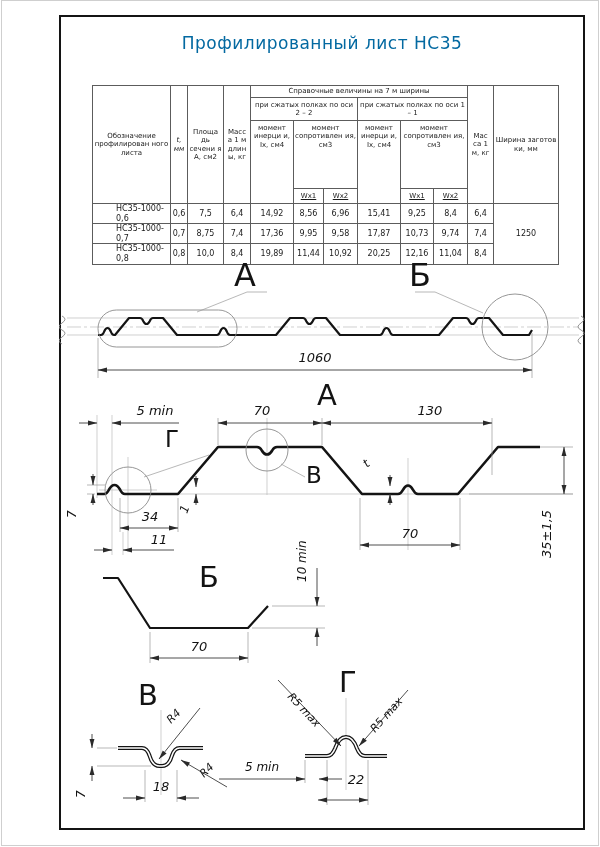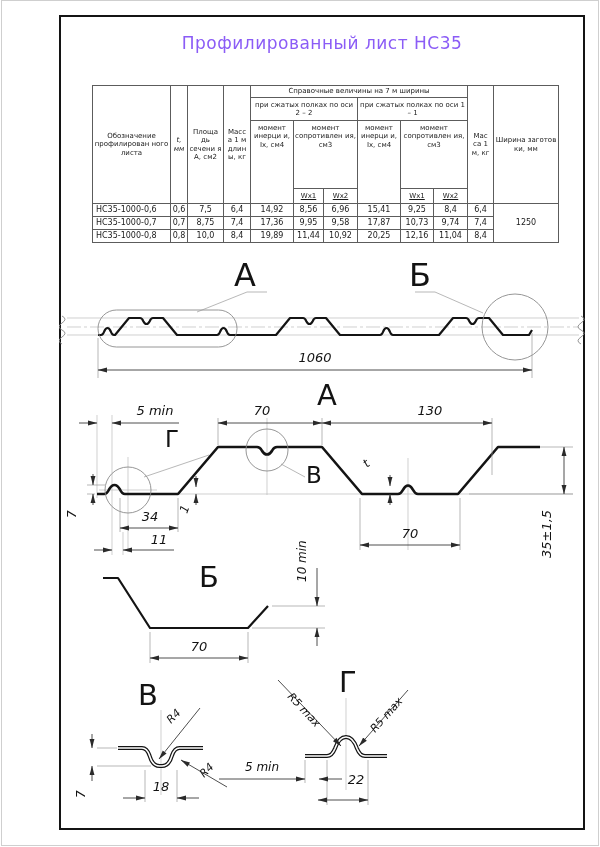--- a/index.html
+++ b/index.html
@@ -10,34 +10,34 @@
   #page-edge {
     position:absolute; left:1px; top:0px; width:596px; height:844px;
     border:1px solid #cfcfcf;
   }
   #frame {
     position:absolute; left:59px; top:15px; width:522px; height:811px;
     border:2px solid #141414;
   }
   #title {
     position:absolute; left:59px; top:33px; width:526px;
-    text-align:center; font-size:17px; letter-spacing:0.5px; color:#8b5cf6;
+    text-align:center; font-size:17px; letter-spacing:0.5px; color:#0369a1;
   }
   
   #spec-table {
     position:absolute; left:92px; top:85px; width:466px;
     border-collapse:collapse; table-layout:fixed; font-size:7px; line-height:1.2;
     color:#1a1a1a;
   }
   #spec-table td {
     border:1px solid #5c5c5c; text-align:center; vertical-align:middle;
     padding:0 1px; overflow:hidden;
   }
   #spec-table td.vt { vertical-align:top; padding-top:3px; }
-  #spec-table td.name { text-align:left; padding-left:3px; }
+  #spec-table td.name { text-align:left; padding-left:23px; }
   #spec-table tr.hr1 { height:12px; }
   #spec-table tr.hr2 { height:23px; }
   #spec-table tr.hr3 { height:68px;margin-top:10px; }
   #spec-table tr.hr4 { height:15px;text-decoration:underline; }
   #spec-table tr.dr  { height:13px; }
   #spec-table td.data { font-size:8px; }
   #spec-table td.ital { font-style:italic;margin-left:14px; }
   
   #drawing { position:absolute; left:59px; top:250px; }
   text { fill:#131313; }

